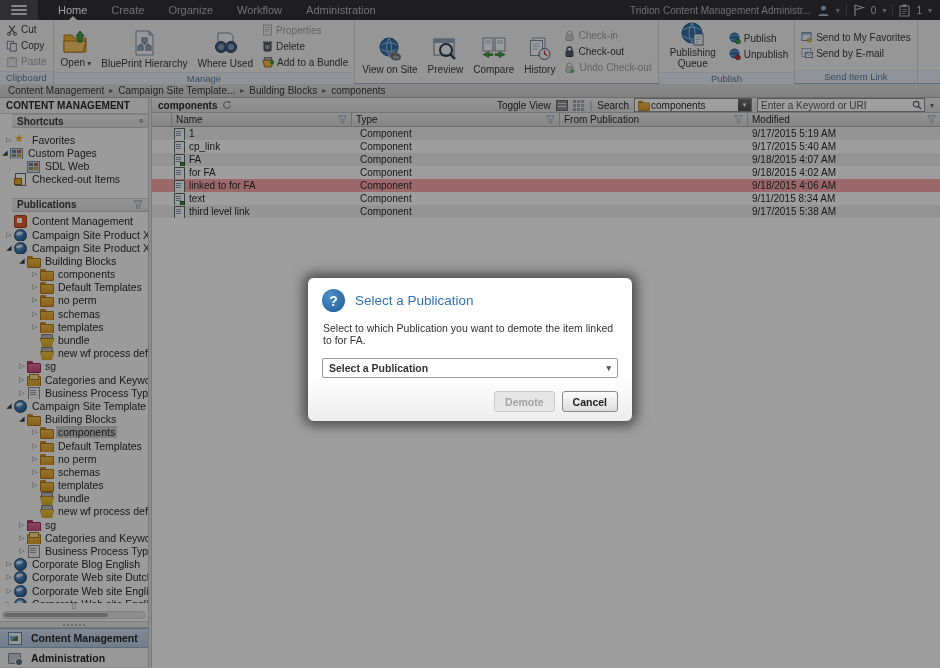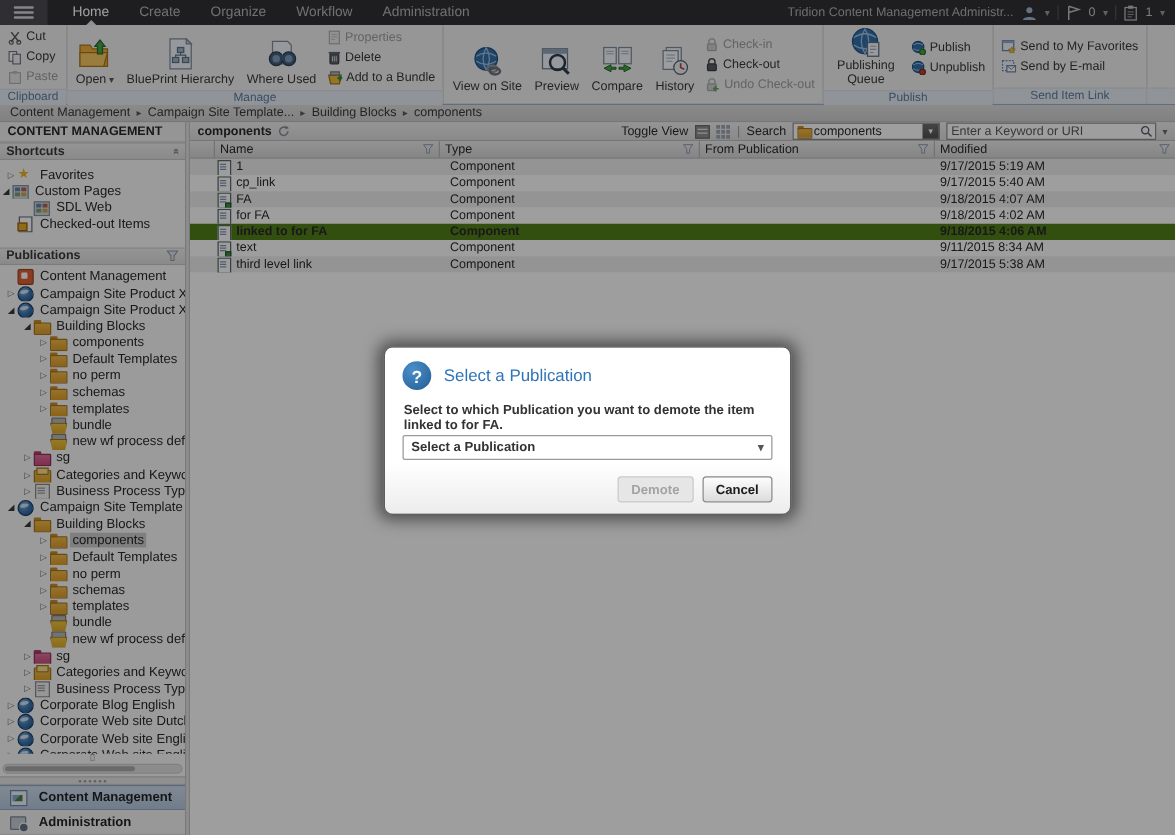--- a/index.html
+++ b/index.html
@@ -58,21 +58,21 @@
   .content { flex:1; display:flex; min-height:0; }
   .sidebar { width:148px; background:#fafafa; display:flex; flex-direction:column; min-height:0; }
   .vsplit { width:4px; background:#e4e4e4; border-left:1px solid #c4c4c4; border-right:1px solid #c4c4c4; cursor:col-resize; }
   .mainarea { flex:1; display:flex; flex-direction:column; background:#ffffff; min-height:0; }
 
   
   .sb-title { height:16px; background:#f0f0f0; border-bottom:1px solid #cccccc;
     font-size:10px; font-weight:bold; color:#222; padding:2px 6px; flex:0 0 auto; }
   .sec-head { height:14px; background:linear-gradient(#efefef,#dedede); border-top:1px solid #cfcfcf;
     border-bottom:1px solid #c6c6c6; display:flex; align-items:center; font-size:10px; font-weight:bold;
-    color:#333; padding:0 5px; flex:0 0 auto; }
+    color:#333; padding:0 5px; flex:0 0 auto;margin-left:12px; }
   .sec-head .collapse { margin-left:auto; color:#777; font-size:9px; transform:rotate(-90deg); cursor:pointer; }
   .sec-head .funnel { margin-left:auto; cursor:pointer; display:flex; }
   .shortcut-list { padding:5px 0 4px 0; flex:0 0 auto; }
   .pub-tree { flex:1; overflow:hidden; padding-top:3px; }
   .tree-item { display:flex; align-items:center; height:13.2px; font-size:10.5px; color:#222;
     white-space:nowrap; cursor:pointer; overflow:hidden; }
   .tw { width:10px; flex:0 0 auto; font-size:7px; color:#666; text-align:center; }
   .tw.collapsed::before { content:"\25B7"; }
   .tw.expanded::before { content:"\25E2"; color:#333; }
   .tlabel { padding:0 2px; }
@@ -185,37 +185,37 @@
     background:linear-gradient(#ededed,#d6d6d6); border-bottom:1px solid #aaaaaa;
     font-size:10px; color:#222; flex:0 0 auto; }
   .hcell { display:flex; align-items:center; padding:0 4px; border-right:1px solid #b6b6b6; position:relative; }
   .hcell .funnel { margin-left:auto; display:flex; cursor:pointer; }
   .hcell:last-child { border-right:0; }
   .rows { flex:0 0 auto; }
   .lrow { display:grid; grid-template-columns:20px 180px 208px 188px 192px; height:13px;
     align-items:center; font-size:10px; color:#222; cursor:pointer; }
   .rows .lrow:nth-child(even) { background:#ffffff; }
   .rows .lrow:nth-child(odd) { background:#efefef; }
-  .rows .lrow.selected { background:#4d7c0f;font-weight:bold; }
+  .rows .lrow.selected { background:#fca5a5; }
   .cell { padding:0 4px; white-space:nowrap; overflow:hidden; display:flex; align-items:center; }
   .cell.name { padding-left:2px; gap:1px; }
   .cell.type { padding-left:8px; }
   .list-filler { flex:1; background:#ffffff; }
 
   
   .overlay { position:absolute; inset:0; background:rgba(12,12,14,0.40); z-index:40; }
   .dialog { position:absolute; left:307px; top:277px; width:326px; z-index:50;
     background:linear-gradient(#ffffff 70%, #ececec 100%); border:1px solid #5f5f5f; border-radius:7px;
     box-shadow:0 0 12px 4px rgba(0,0,0,0.5); padding:11px 14px 9px 14px; }
   .dlg-head { display:flex; align-items:center; gap:10px; margin-bottom:10px; }
   .q-icon { width:23px; height:23px; border-radius:50%; background:radial-gradient(circle at 35% 30%, #4d8ec9, #1f5documents08a 120%);
     background:radial-gradient(circle at 35% 30%, #4d8ec9, #205d94);
     color:#fff; font-weight:bold; font-size:14px; display:flex; align-items:center; justify-content:center; }
   .dlg-title { color:#2f74b8; font-size:13.5px; }
-  .dlg-msg { font-size:10.5px; font-weight:bold; color:#333; margin:0 0 2px 1px; }
+  .dlg-msg { font-size:10.5px; font-weight:normal; color:#333; margin:0 0 12px 1px; }
   .dlg-select { height:20px; border:1px solid #9a9a9a; border-radius:2px; background:#fff;
     display:flex; align-items:center; padding:0 6px; font-size:10.5px; font-weight:bold; color:#333;
     margin-bottom:13px; cursor:pointer; }
   .dlg-select .caret { margin-left:auto; color:#555; font-size:9px; }
   .dlg-buttons { display:flex; justify-content:flex-end; gap:7px; }
   .btn { height:21px; min-width:52px; padding:0 10px; font-size:10.5px; font-weight:bold;
     border-radius:3px; display:flex; align-items:center; justify-content:center; cursor:pointer;
     font-family:"Liberation Sans",sans-serif; }
   .btn.disabled { background:#e6e6e6; border:1px solid #c9c9c9; color:#a3a3a3; cursor:default; }
   .btn.normal { background:linear-gradient(#fdfdfd,#dcdcdc); border:1px solid #8a8a8a; color:#1c1c1c; }

